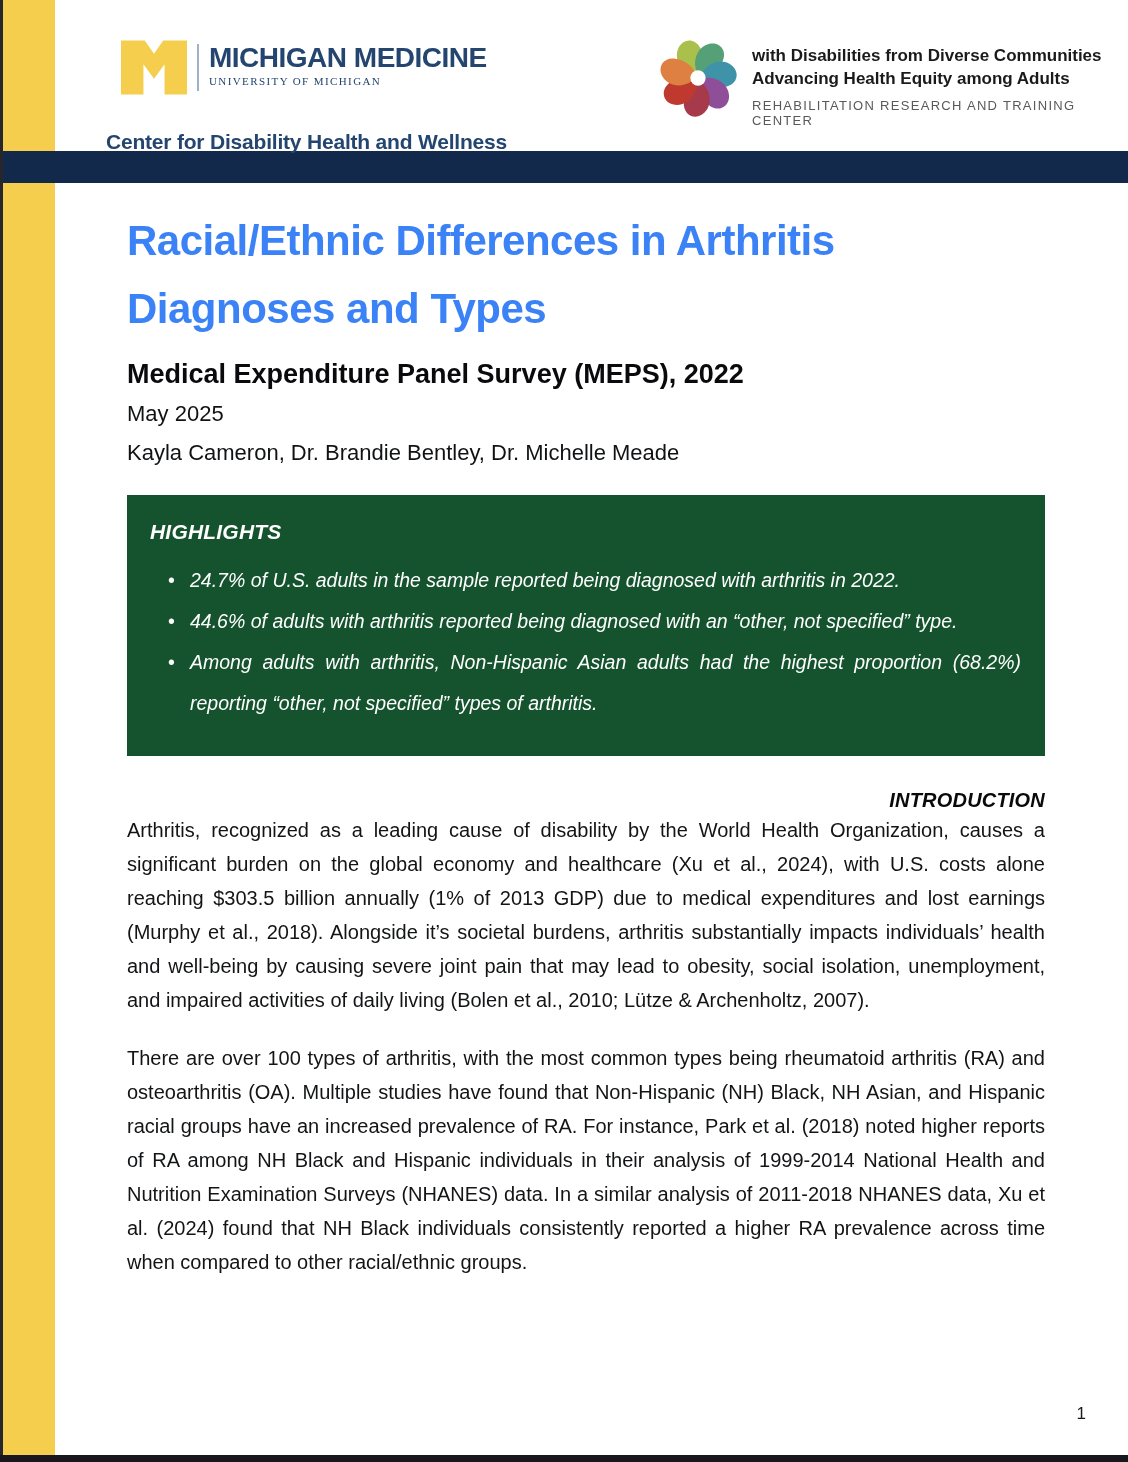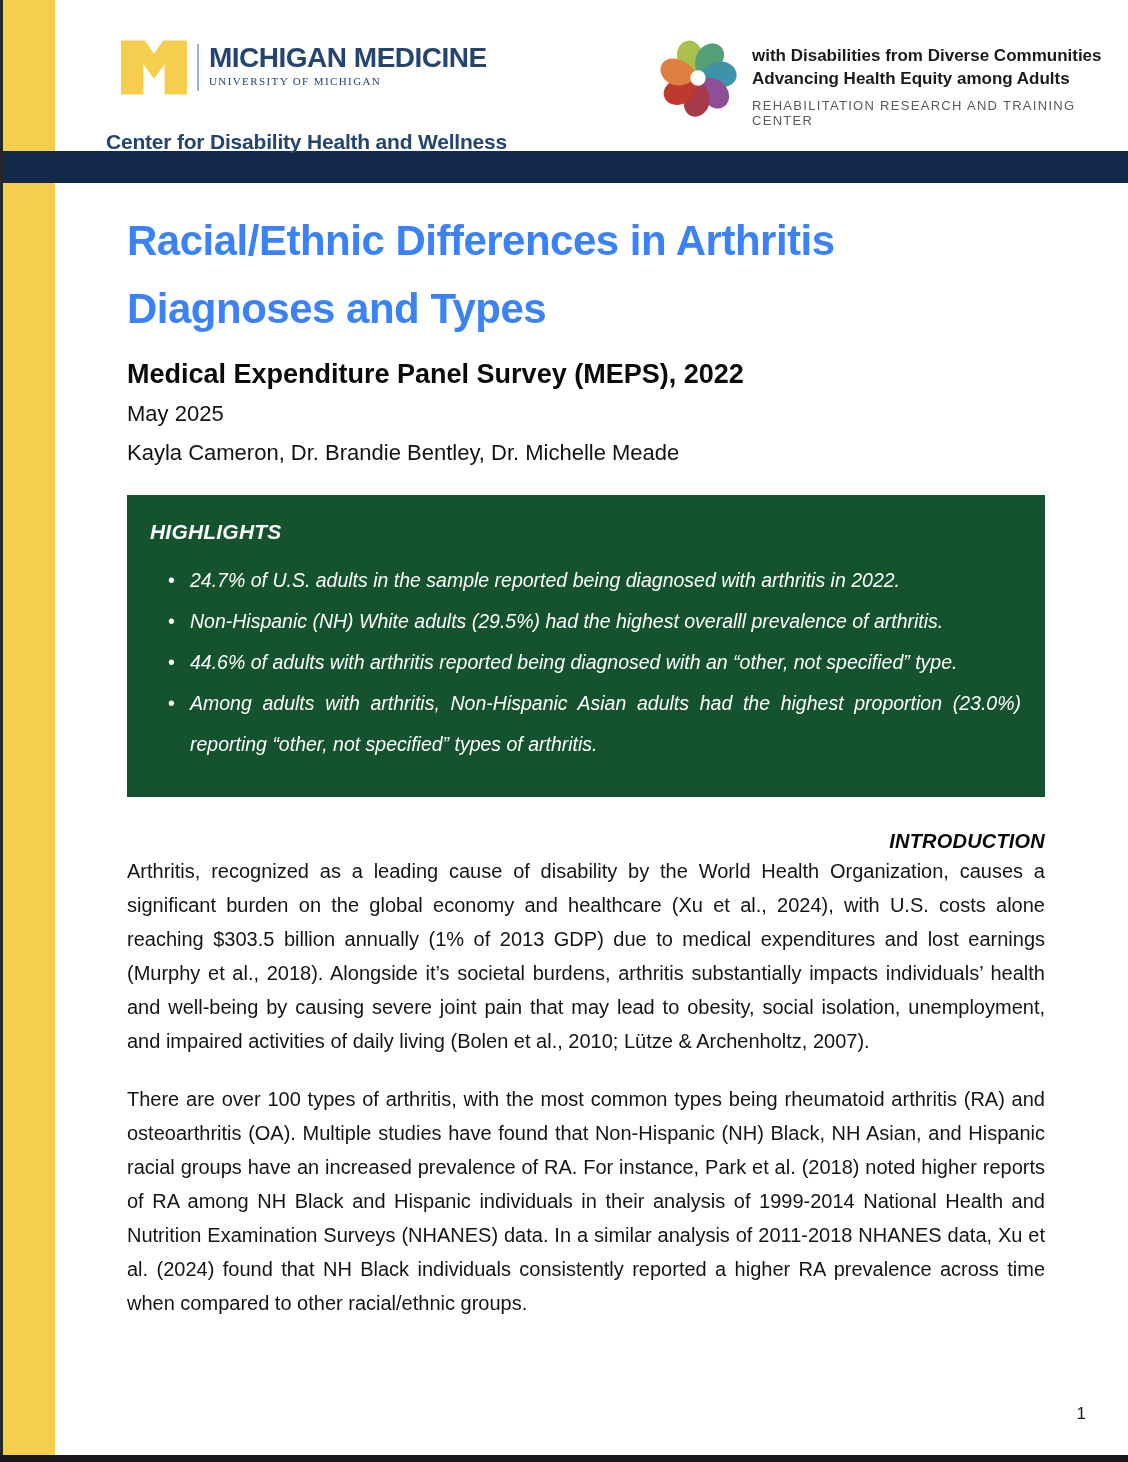--- a/index.html
+++ b/index.html
@@ -113,23 +113,22 @@
   <div class="main">
     <h1 class="doc-title">Racial/Ethnic Differences in Arthritis Diagnoses and Types</h1>
     <h2 class="doc-subtitle">Medical Expenditure Panel Survey (MEPS), 2022</h2>
     <div class="doc-date">May 2025</div>
     <div class="doc-authors">Kayla Cameron, Dr. Brandie Bentley, Dr. Michelle Meade</div>
 
     <div class="highlights-box">
       <div class="highlights-heading">HIGHLIGHTS</div>
       <ul class="highlights-list">
         <li>24.7% of U.S. adults in the sample reported being diagnosed with arthritis in 2022.</li>
-        <li>Non-Hispanic (NH) White adults (29.5%) had the highest overalll prevalence of arthritis.</li>
         <li>44.6% of adults with arthritis reported being diagnosed with an “other, not specified” type.</li>
-        <li>Among adults with arthritis, Non-Hispanic Asian adults had the highest proportion (23.0%) reporting “other, not specified” types of arthritis.</li>
+        <li>Among adults with arthritis, Non-Hispanic Asian adults had the highest proportion (68.2%) reporting “other, not specified” types of arthritis.</li>
       </ul>
     </div>
 
     <div class="intro-heading">INTRODUCTION</div>
     <p class="body-para">Arthritis, recognized as a leading cause of disability by the World Health Organization, causes a significant burden on the global economy and healthcare (Xu et al., 2024), with U.S. costs alone reaching $303.5 billion annually (1% of 2013 GDP) due to medical expenditures and lost earnings (Murphy et al., 2018). Alongside it’s societal burdens, arthritis substantially impacts individuals’ health and well-being by causing severe joint pain that may lead to obesity, social isolation, unemployment, and impaired activities of daily living (Bolen et al., 2010; Lütze &amp; Archenholtz, 2007).</p>
     <p class="body-para">There are over 100 types of arthritis, with the most common types being rheumatoid arthritis (RA) and osteoarthritis (OA). Multiple studies have found that Non-Hispanic (NH) Black, NH Asian, and Hispanic racial groups have an increased prevalence of RA. For instance, Park et al. (2018) noted higher reports of RA among NH Black and Hispanic individuals in their analysis of 1999-2014 National Health and Nutrition Examination Surveys (NHANES) data. In a similar analysis of 2011-2018 NHANES data, Xu et al. (2024) found that NH Black individuals consistently reported a higher RA prevalence across time when compared to other racial/ethnic groups.</p>
   </div>
 
   <div class="page-number">1</div>
 </div>

